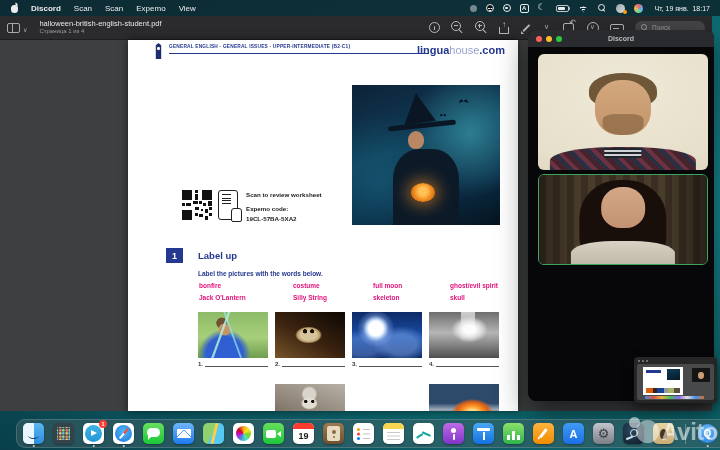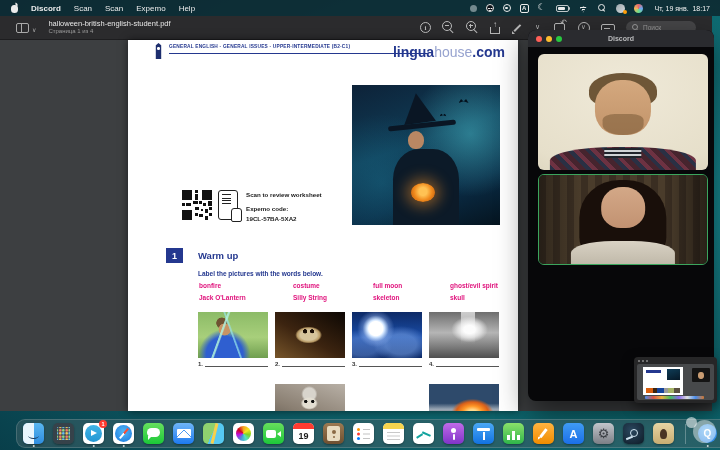--- a/index.html
+++ b/index.html
@@ -37,21 +37,21 @@
   .mi-spotlight{width:9px;height:9px}
   .mi-spotlight::before{content:"";position:absolute;left:0;top:0;width:5px;height:5px;border:1.2px solid #ececec;border-radius:50%}
   .mi-spotlight::after{content:"";position:absolute;left:5.6px;top:5.6px;width:3.4px;height:1.2px;background:#ececec;transform:rotate(45deg);transform-origin:0 0}
   .mi-user-status{width:9px;height:9px;border-radius:50%;background:linear-gradient(135deg,#9aa4aa,#d7dde0)}
   .mi-user-status::after{content:"";position:absolute;right:-2px;bottom:-1px;width:4px;height:4px;border-radius:50%;background:#ff9f0a}
   .mi-siri{width:9px;height:9px;border-radius:50%;background:conic-gradient(#e86a6a,#6aa7f0,#6ee08a,#f0b45c,#e86a6a)}
   #clock{font-size:7px;color:#f3f3f3;white-space:pre;margin-left:3px}
 
   
   #pdf-window{position:absolute;left:0;top:16px;width:712px;height:395px;z-index:10;background:#3d3f41}
-  #pdf-titlebar{position:absolute;left:0;top:0;right:0;height:24px;background:#2b2b2d;border-bottom:1px solid #1d1d1f;display:flex;align-items:center;padding:0 16px}
+  #pdf-titlebar{position:absolute;left:0;top:0;right:0;height:24px;background:#2b2b2d;border-bottom:1px solid #1d1d1f;display:flex;align-items:center;padding:0 7px}
   .sidebar-btn{position:relative;width:13px;height:10px;border:1px solid #a9a9a9;border-radius:2px;flex:0 0 auto}
   .sidebar-btn::before{content:"";position:absolute;left:3.5px;top:0;bottom:0;width:1px;background:#a9a9a9}
   .tb-chevron{font-size:6px;color:#a9a9a9;margin:3px 0 0 3px}
   .tb-titles{margin-left:12px;line-height:1.15}
   .tb-filename{font-size:7.5px;color:#e6e6e6}
   .tb-page{font-size:6px;color:#9b9b9b}
   #pdf-tools{margin-left:auto;display:flex;align-items:center;gap:11px}
   .tool{position:relative;width:13px;height:13px;flex:0 0 auto}
   .tool-info{border:1px solid #b9b9b9;border-radius:50%;width:11px;height:11px}
   .tool-info::after{content:"i";position:absolute;left:50%;top:50%;transform:translate(-50%,-54%);font:700 7px "Liberation Serif",serif;color:#b9b9b9}
@@ -77,21 +77,21 @@
   .search-glass::after{content:"";position:absolute;left:4.6px;top:4.6px;width:2.6px;height:1px;background:#9c9c9c;transform:rotate(45deg);transform-origin:0 0}
   #pdf-search span.ph{font-size:6.5px;color:#9c9c9c}
 
   
   #page{position:absolute;left:128px;top:24px;width:390px;bottom:0;background:#fff;overflow:hidden;box-shadow:0 0 8px rgba(0,0,0,.55)}
   :root{--navy:#24388f;--pink:#e0127c}
   .bigben{position:absolute;left:26px;top:3px;width:9px;height:16px;background:#1d2e6e;clip-path:polygon(50% 0,80% 14%,80% 100%,20% 100%,20% 14%)}
   .bigben::after{content:"";position:absolute;left:3.2px;top:4px;width:2.6px;height:2.6px;border-radius:50%;background:#fff}
   #breadcrumb{position:absolute;left:41px;top:4px;font-size:4.8px;font-weight:700;color:var(--navy);letter-spacing:.2px}
   #bc-line{position:absolute;left:41px;right:90px;top:12.5px;height:0.8px;background:var(--navy)}
-  #brand{position:absolute;right:13px;top:3.5px;font-size:14px;font-weight:800;color:var(--navy)}
+  #brand{position:absolute;right:13px;top:3.5px;font-size:11px;font-weight:800;color:var(--navy)}
   #brand .lite{color:#97a3cf;font-weight:400}
   #ws-title{position:absolute;left:39px;top:26px;font-size:27px;font-weight:800;letter-spacing:.5px;color:var(--navy)}
   
   .witch{position:absolute;left:224px;top:45px;width:148px;height:140px;overflow:hidden;
     background:radial-gradient(circle at 80% 35%, rgba(90,225,235,.4), transparent 42%),
                radial-gradient(circle at 20% 70%, rgba(40,160,190,.25), transparent 45%),
                linear-gradient(160deg,#0d2238 0%,#0f3d57 42%,#0a2c46 72%,#05141f 100%)}
   .witch .hat{position:absolute;left:34%;top:6%;width:0;height:0;border-left:16px solid transparent;border-right:16px solid transparent;border-bottom:30px solid #0a1624;transform:rotate(-8deg)}
   .witch .brim{position:absolute;left:24%;top:27%;width:46%;height:5px;background:#0a1624;border-radius:3px;transform:rotate(-6deg)}
   .witch .face{position:absolute;left:38%;top:33%;width:16px;height:18px;background:#b98763;border-radius:50% 50% 45% 45%}
@@ -303,21 +303,21 @@
 </head>
 <body>
 
 <div id="menubar">
   <span class="apple"></span>
   <div id="menu-left">
       <span class="menu-item bold">Discord</span>
       <span class="menu-item">Scan</span>
       <span class="menu-item">Scan</span>
       <span class="menu-item">Expemo</span>
-      <span class="menu-item">Help</span>
+      <span class="menu-item">View</span>
     </div>
   <div id="menu-right">
     <span id="menu-right-icons" style="display:flex;align-items:center;gap:9px">
         <span class="mi mi-status-circle"></span>
         <span class="mi mi-screen-mirroring"></span>
         <span class="mi mi-record"></span>
         <span class="mi mi-input-source">A</span>
         <span class="mi mi-focus-moon"></span>
         <span class="mi mi-battery"></span>
         <span class="mi mi-wifi"></span>
@@ -375,21 +375,21 @@
       <path fill="#111" d="M0 0h7v7H0zM2 2h3v3H2zM14 0h7v7h-7zM16 2h3v3h-3zM0 14h7v7H0zM2 16h3v3H2zM9 0h2v2H9zM9 3h2v3H9zM12 8h2v2h-2zM8 8h3v2H8zM15 9h2v2h-2zM18 8h3v3h-3zM9 12h3v2H9zM13 13h2v2h-2zM16 13h2v3h-2zM19 12h2v2h-2zM9 16h2v2H9zM12 17h3v2h-3zM16 18h2v3h-2zM19 16h2v2h-2zM0 9h2v2H0zM3 9h3v2H3zM9 6h2v1H9z"></path>
     </svg>
     <span id="phone-icon"></span>
     <div id="scan-text">
       <div>Scan to review worksheet</div>
       <div class="row2">Expemo code:</div>
       <div class="row3">19CL-57BA-5XA2</div>
     </div>
 
     <div id="sec-num">1</div>
-    <div id="sec-title">Warm up</div>
+    <div id="sec-title">Label up</div>
     <div id="instruction">Label the pictures with the words below.</div>
     <div id="words">
         <span class="word">bonfire</span>
         <span class="word">costume</span>
         <span class="word">full moon</span>
         <span class="word">ghost/evil spirit</span>
         <span class="word">Jack O'Lantern</span>
         <span class="word">Silly String</span>
         <span class="word">skeleton</span>
         <span class="word">skull</span>
@@ -513,13 +513,14 @@
     </div>
     <span class="dock-div"></span>
     <div class="dock-icon di-documents"></div>
     <div class="dock-icon di-minimized-window"></div>
     <div class="dock-icon di-trash"></div>
   </div>
 
 <div id="watermark">
   <span class="wm-c2"></span>
   <span class="wm-c1"></span>
+  <span id="wm-text">Avito</span>
 </div>
 
 </body></html>

